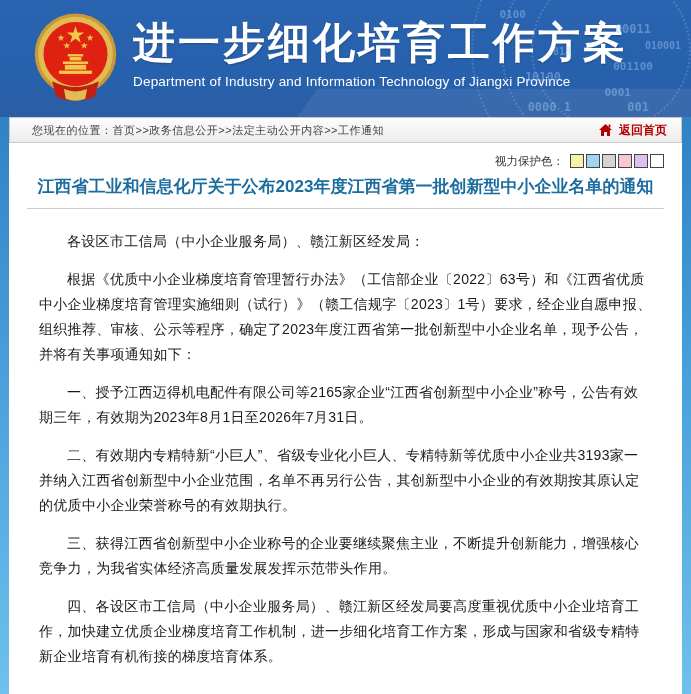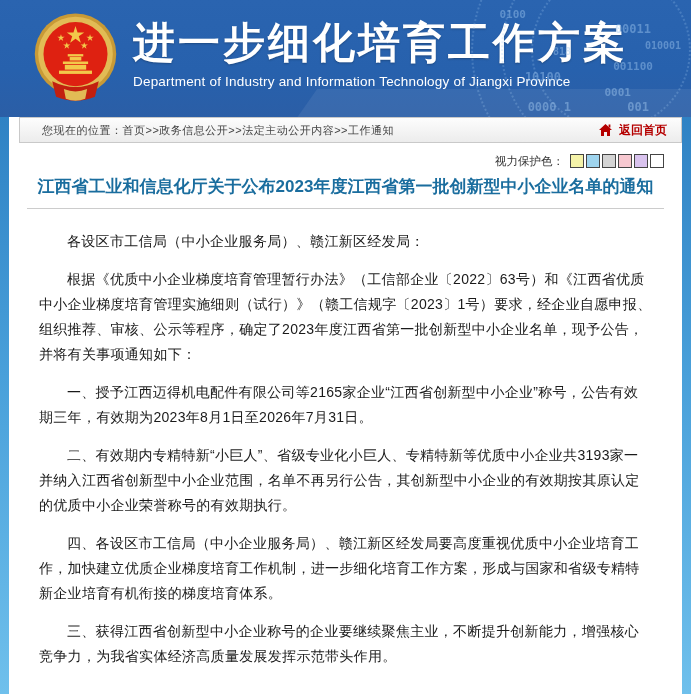--- a/index.html
+++ b/index.html
@@ -52,21 +52,20 @@
   .side-strip.left { left: 0; }
   .side-strip.right { right: 0; }
 
   
   .breadcrumb-bar {
     position: absolute; left: 9px; right: 9px; top: 117px; height: 26px;
     background: linear-gradient(180deg, #fdfdfd, #ececec);
     border: 1px solid #c9c9c9;
     display: flex; align-items: center; justify-content: space-between;
     padding: 0 14px 0 22px;
-    margin-left: 10px;
   }
   .crumb-text { font-size: 11px; color: #444444; letter-spacing: 0.5px; }
   .home-link { display: flex; align-items: center; gap: 6px; cursor: pointer; }
   .home-link .return-label { font-size: 12px; font-weight: bold; color: #b50000; }
 
   
   .content { position: absolute; left: 9px; right: 9px; top: 143px; bottom: 0; background: #ffffff; }
 
   .eye-row {
     display: flex; align-items: center; justify-content: flex-end;
@@ -176,19 +175,19 @@
     </div>
 
     <h1 class="article-title">江西省工业和信息化厅关于公布2023年度江西省第一批创新型中小企业名单的通知</h1>
     <hr class="title-divider">
 
     <div class="article-body">
       <p class="salutation">各设区市工信局（中小企业服务局）、赣江新区经发局：</p>
       <p>根据《优质中小企业梯度培育管理暂行办法》（工信部企业〔2022〕63号）和《江西省优质中小企业梯度培育管理实施细则（试行）》（赣工信规字〔2023〕1号）要求，经企业自愿申报、组织推荐、审核、公示等程序，确定了2023年度江西省第一批创新型中小企业名单，现予公告，并将有关事项通知如下：</p>
       <p>一、授予江西迈得机电配件有限公司等2165家企业“江西省创新型中小企业”称号，公告有效期三年，有效期为2023年8月1日至2026年7月31日。</p>
       <p>二、有效期内专精特新“小巨人”、省级专业化小巨人、专精特新等优质中小企业共3193家一并纳入江西省创新型中小企业范围，名单不再另行公告，其创新型中小企业的有效期按其原认定的优质中小企业荣誉称号的有效期执行。</p>
+      <p>三、获得江西省创新型中小企业称号的企业要继续聚焦主业，不断提升创新能力，增强核心竞争力，为我省实体经济高质量发展发挥示范带头作用。</p>
       <p>四、各设区市工信局（中小企业服务局）、赣江新区经发局要高度重视优质中小企业培育工作，加快建立优质企业梯度培育工作机制，进一步细化培育工作方案，形成与国家和省级专精特新企业培育有机衔接的梯度培育体系。</p>
-      <p>三、获得江西省创新型中小企业称号的企业要继续聚焦主业，不断提升创新能力，增强核心竞争力，为我省实体经济高质量发展发挥示范带头作用。</p>
 
     </div>
 
   </main>
 </div>
 
 </body></html>

